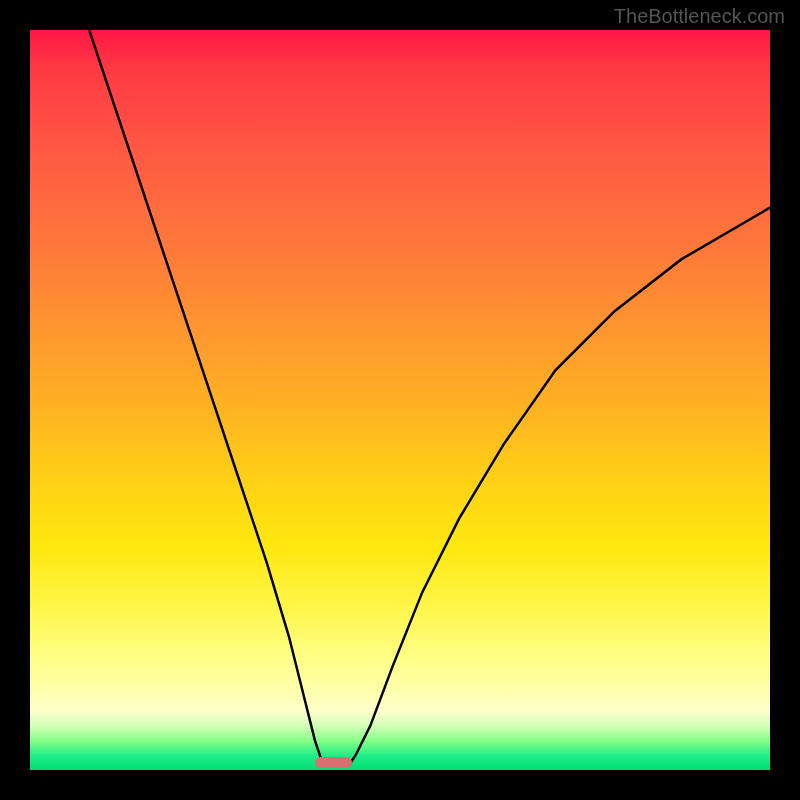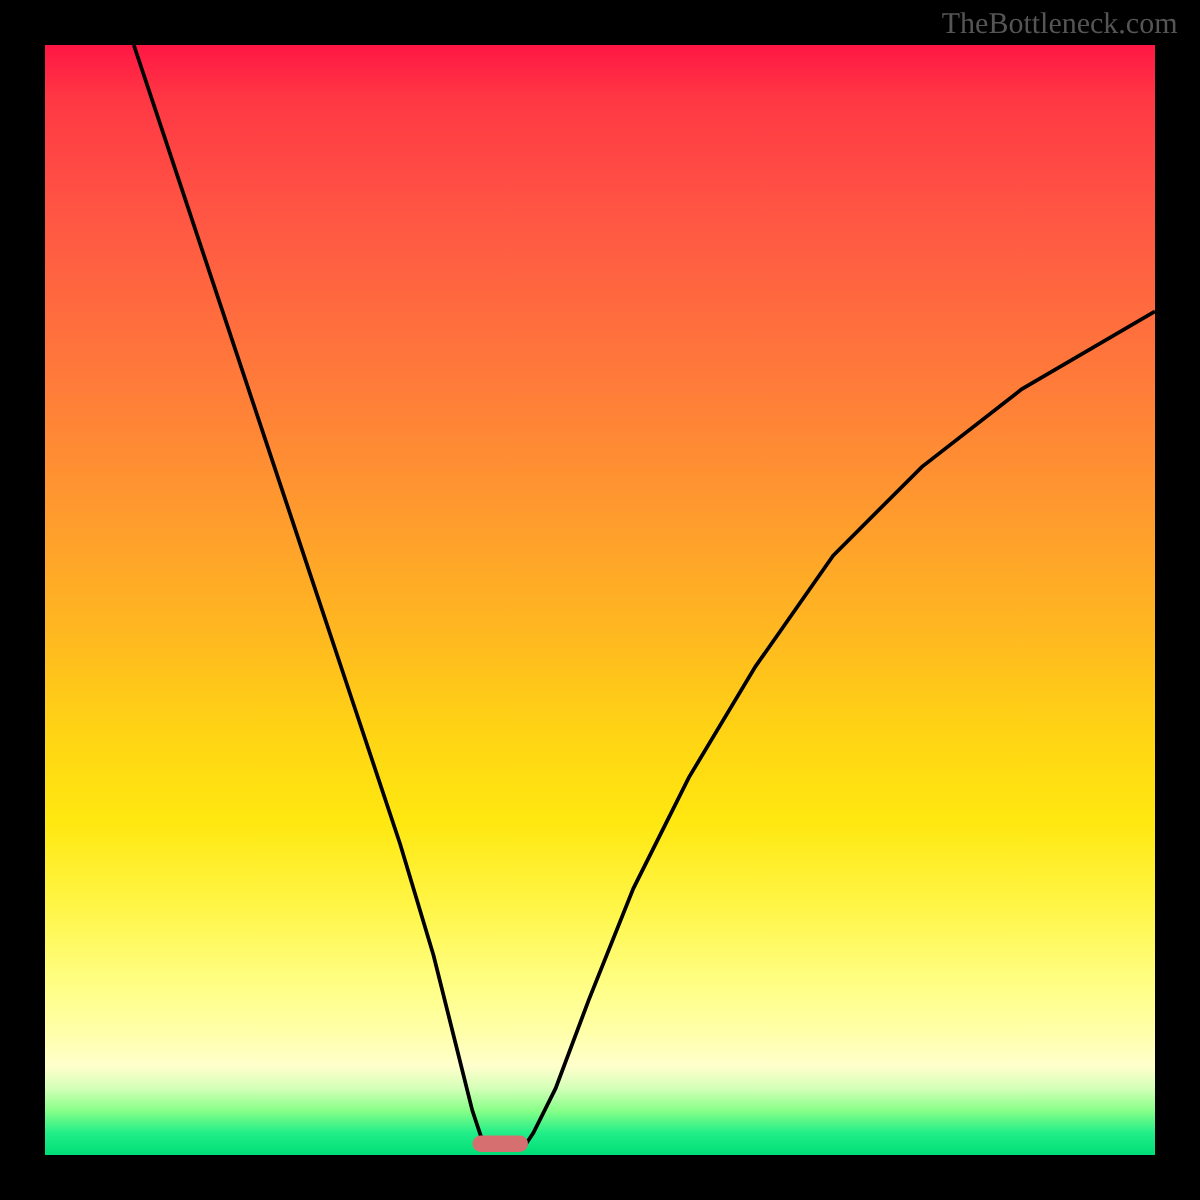--- a/index.html
+++ b/index.html
@@ -12,21 +12,21 @@
       height: 800px;
       background: #000;
       position: relative;
       overflow: hidden;
     }
     .watermark {
       position: absolute;
       top: 5px;
       right: 15px;
       color: #555;
-      font-family: Liberation Serif, serif;
+      font-family: Liberation Sans, sans-serif;
       font-size: 20px;
       font-weight: normal;
       z-index: 10;
       margin-left: 18px;
     }
     .chart-area {
       position: absolute;
       top: 30px;
       left: 30px;
       width: 740px;

